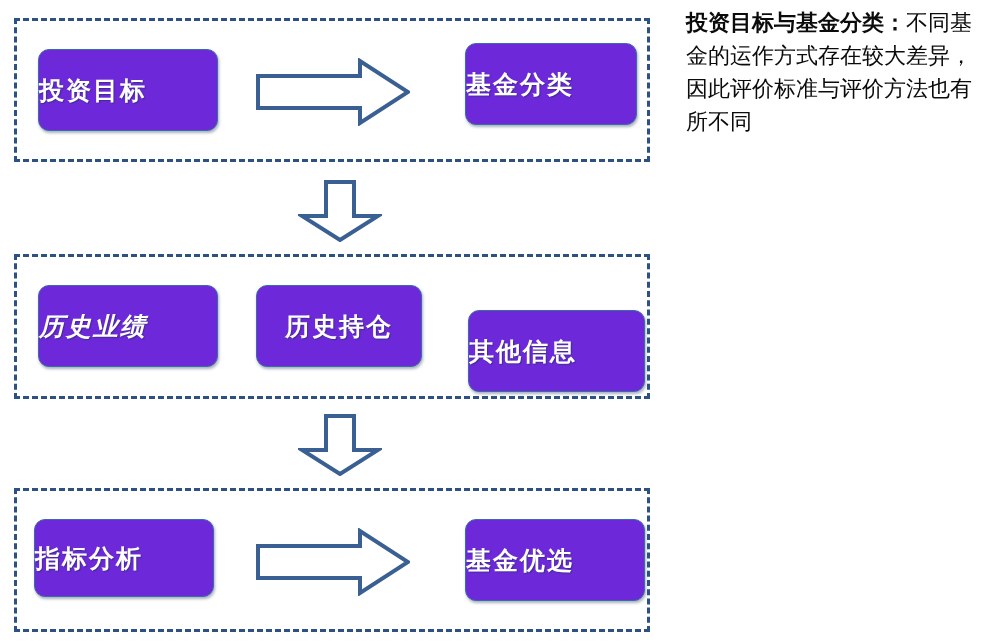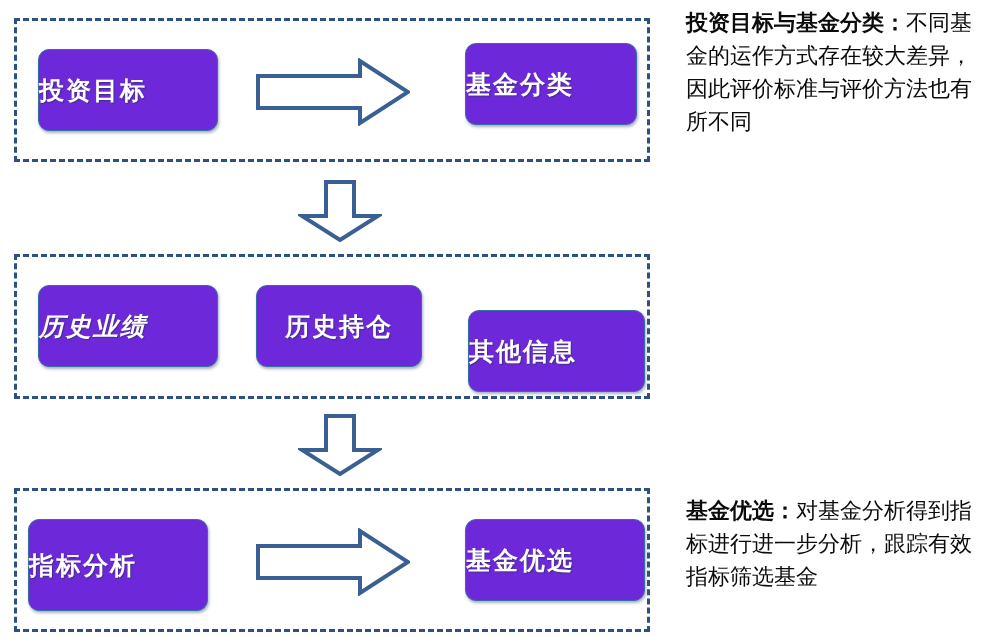--- a/index.html
+++ b/index.html
@@ -57,21 +57,21 @@
   }
 
   
   .node-r1a { left: 38px;  top: 49px;  width: 180px; height: 82px; }
   .node-r1b { left: 465px; top: 43px;  width: 172px; height: 82px; }
   
   .node-r2a { left: 38px;  top: 285px; width: 180px; height: 82px; font-style: italic; }
   .node-r2b { left: 256px; top: 285px; width: 166px; height: 82px; padding-left: 28px; }
   .node-r2c { left: 468px; top: 271px; width: 177px; height: 82px; margin-top: 39px; }
   
-  .node-r3a { left: 28px;  top: 519px; width: 180px; height: 92px; }
+  .node-r3a { left: 34px;  top: 519px; width: 180px; height: 78px; }
   .node-r3b { left: 465px; top: 519px; width: 180px; height: 82px; }
 
   
   .arrow {
     position: absolute;
   }
   .arrow-right-1 { left: 256px; top: 58px;  width: 154px; height: 68px; }
   .arrow-right-2 { left: 256px; top: 528px; width: 154px; height: 68px; }
   .arrow-down-1  { left: 298px; top: 180px; width: 84px;  height: 62px; }
   .arrow-down-2  { left: 298px; top: 414px; width: 84px;  height: 62px; }
@@ -148,17 +148,14 @@
   </div>
 
   <svg class="arrow arrow-right-2" viewBox="0 0 154 68">
     <polygon points="2,18 104,18 104,3 152,34 104,65 104,50 2,50" fill="#ffffff" stroke="#3a5f93" stroke-width="4" stroke-linejoin="miter"></polygon>
   </svg>
 
   <div class="node node-r3b">
     <span class="node-label">基金优选</span>
   </div>
 
-  <div class="note note-3">
-    <span class="note-heading">基金优选：</span><span class="note-body">对基金分析得到指标进行进一步分析，跟踪有效指标筛选基金</span>
-  </div>
 
 </div>
 
 </body></html>

